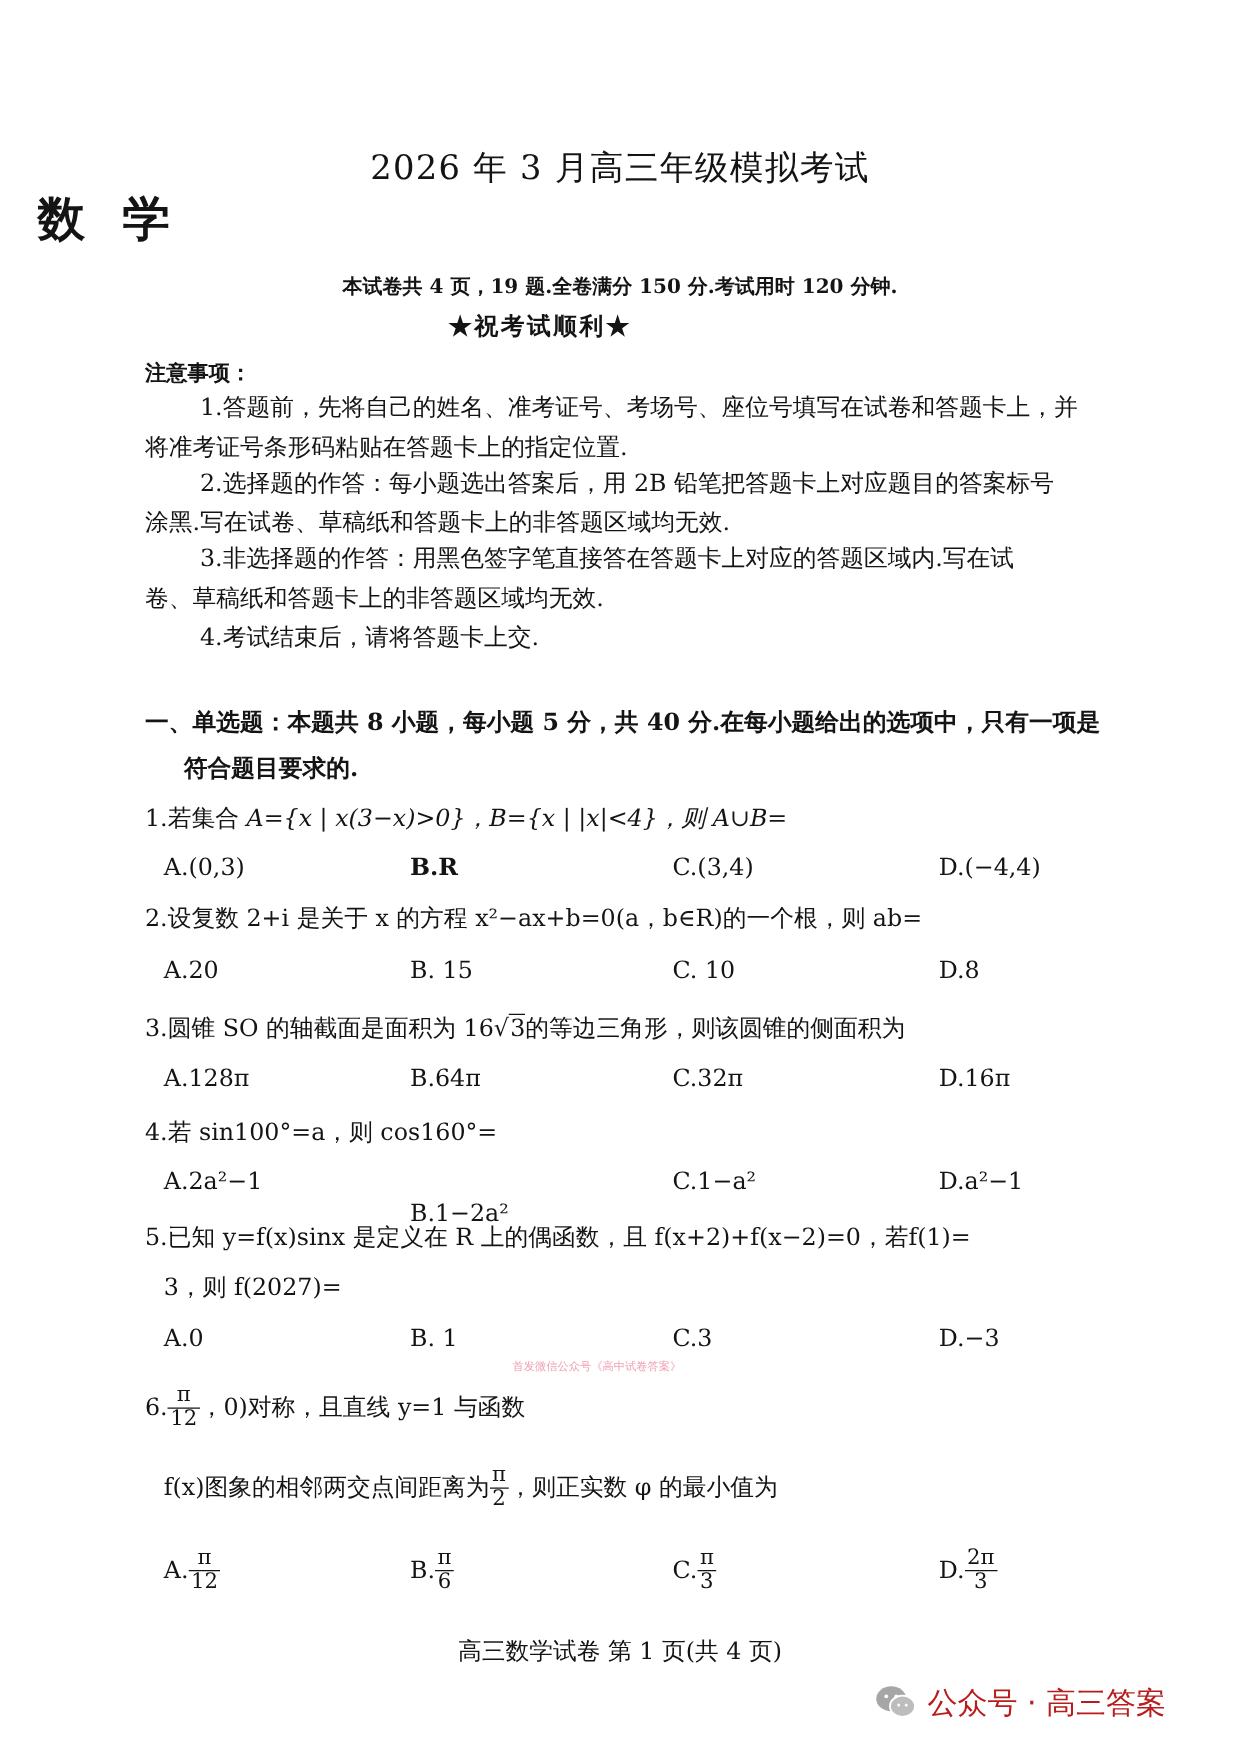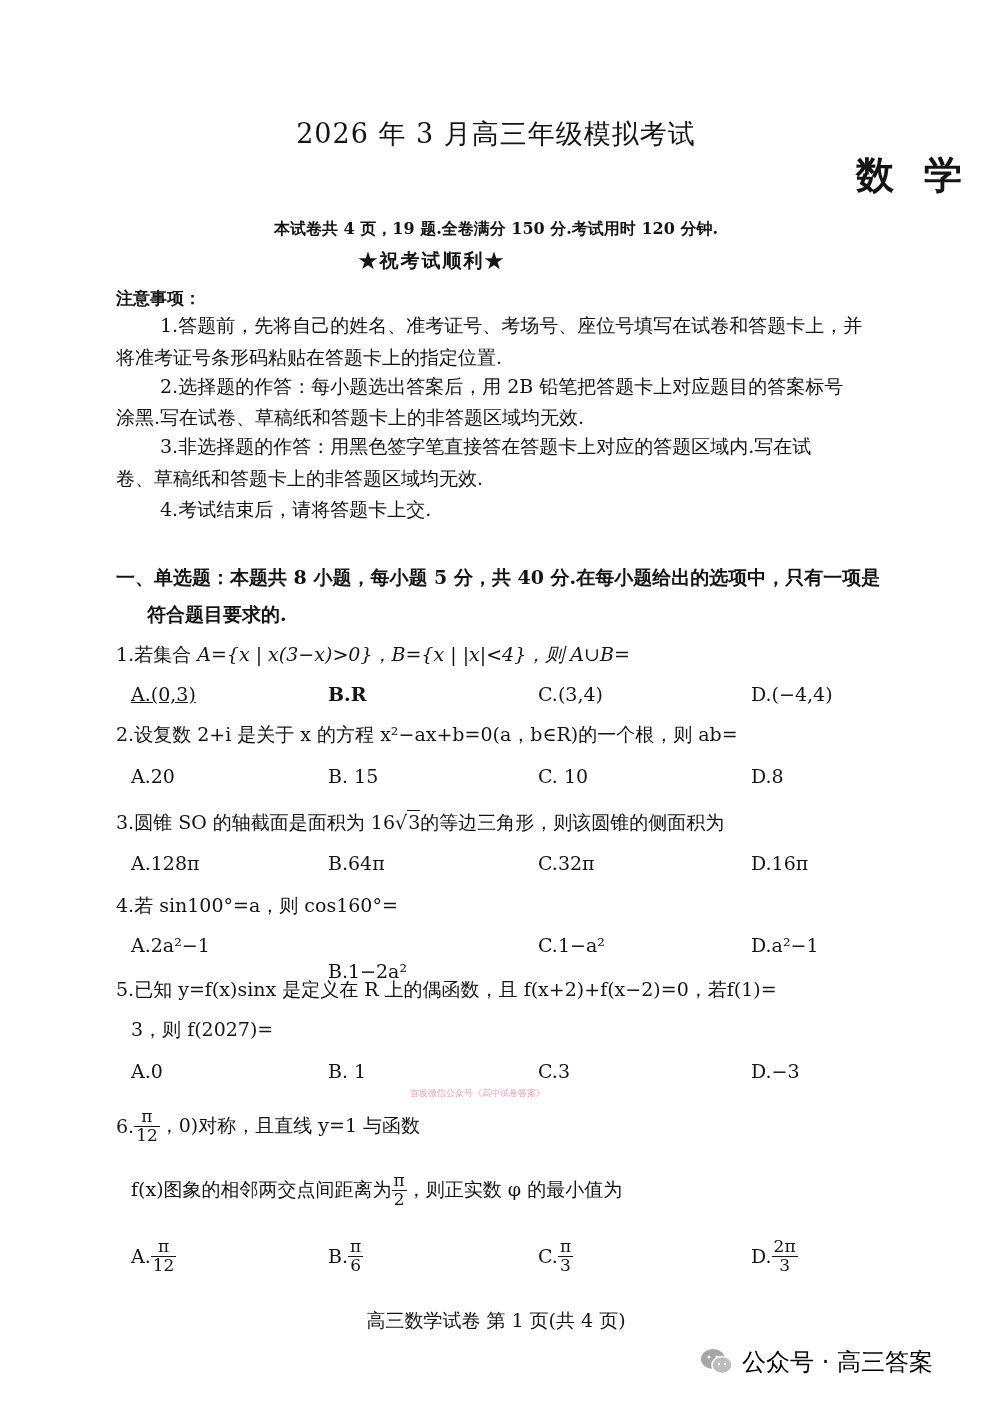--- a/index.html
+++ b/index.html
@@ -3,37 +3,37 @@
 <meta charset="utf-8">
 <style>
   html, body { margin: 0; padding: 0; background: #ffffff; }
   body {
     width: 992px; height: 1403px; position: relative; overflow: hidden;
     font-family: "DejaVu Serif", "Liberation Serif", serif;
     color: #141414;
   }
   .abs { position: absolute; white-space: nowrap; }
   .title { left: 0; width: 992px; text-align: center; top: 100px; font-size: 27px; letter-spacing: 1px; margin-top: 16px; }
-  .subject { left: 0; width: 992px; text-align: right; top: 150px; font-size: 38px; font-weight: bold; letter-spacing: 30px; padding-left: 30px; box-sizing: border-box; }
+  .subject { left: 0; width: 992px; text-align: left; top: 150px; font-size: 38px; font-weight: bold; letter-spacing: 30px; padding-left: 30px; box-sizing: border-box; }
   .info { left: 0; width: 992px; text-align: center; top: 219px; font-size: 16px; font-weight: bold; }
   .wish { left: 0; width: 864px; text-align: center; top: 248px; font-size: 19px; font-weight: bold; letter-spacing: 2px; }
   .notice-head { left: 116px; top: 287px; font-size: 17px; font-weight: bold; }
   .para { font-size: 19px; }
   .sec { left: 116px; font-size: 19px; font-weight: bold; }
   .q { left: 116px; font-size: 19px; }
   .opt { font-size: 19px; }
   .it { font-style: italic; }
   .bf { font-weight: bold; font-style: normal; }
   .frac { display: inline-block; vertical-align: middle; text-align: center; font-size: 17px; line-height: 1.05; }
   .frac .num { display: block; border-bottom: 1px solid #141414; padding: 0 2px; }
   .frac .den { display: block; padding: 0 2px; }
   .sqrt { border-top: 1px solid #141414; padding-left: 1px; }
   .footer { left: 0; width: 992px; text-align: center; top: 1308px; font-size: 19px; }
   .watermark { left: 410px; top: 1087px; font-size: 9px; color: #f0a0b4; }
-  .wechat { left: 700px; top: 1346px; font-family: "DejaVu Sans", "Liberation Sans", sans-serif; font-size: 24px; color: #000000; display: flex; align-items: center; gap: 8px; }
+  .wechat { left: 700px; top: 1346px; font-family: "DejaVu Sans", "Liberation Sans", sans-serif; font-size: 24px; color: #b91c1c; display: flex; align-items: center; gap: 8px; }
   .wechat svg { display: block; }
 </style>
 </head>
 <body>
 
 <div class="abs title">2026 年 3 月高三年级模拟考试</div>
 <div class="abs subject">数学</div>
 <div class="abs info">本试卷共 4 页，19 题.全卷满分 150 分.考试用时 120 分钟.</div>
 <div class="abs wish">★祝考试顺利★</div>
 
@@ -46,21 +46,21 @@
 <div class="abs para" style="left:116px; top:466px;">卷、草稿纸和答题卡上的非答题区域均无效.</div>
 <div class="abs para" style="left:160px; top:497px;">4.考试结束后，请将答题卡上交.</div>
 
 <div class="abs sec" style="top:565px;">一、单选题：本题共 8 小题，每小题 5 分，共 40 分.在每小题给出的选项中，只有一项是</div>
 <div class="abs sec" style="left:147px; top:602px;">符合题目要求的.</div>
 
 <div class="abs q" style="top:642px;">
   <span>1.</span><span>若集合</span>
   <span class="it">A={x | x(3−x)&gt;0}，B={x | |x|&lt;4}，则 A∪B=</span>
 </div>
-<div class="abs opt" style="left:131px; top:683px;text-decoration:underline;">A.(0,3)</div>
+<div class="abs opt" style="left:131px; top:683px;">A.(0,3)</div>
 <div class="abs opt bf" style="left:328px; top:683px;">B.R</div>
 <div class="abs opt" style="left:538px; top:683px;">C.(3,4)</div>
 <div class="abs opt" style="left:751px; top:683px;">D.(−4,4)</div>
 
 <div class="abs q" style="top:722px;">
   <span>2.</span><span>设复数 2+i 是关于 x 的方程 x²−ax+b=0(a，b∈R)的一个根，则 ab=</span>
 </div>
 <div class="abs opt" style="left:131px; top:765px;">A.20</div>
 <div class="abs opt" style="left:328px; top:765px;">B. 15</div>
 <div class="abs opt" style="left:538px; top:765px;">C. 10</div>

